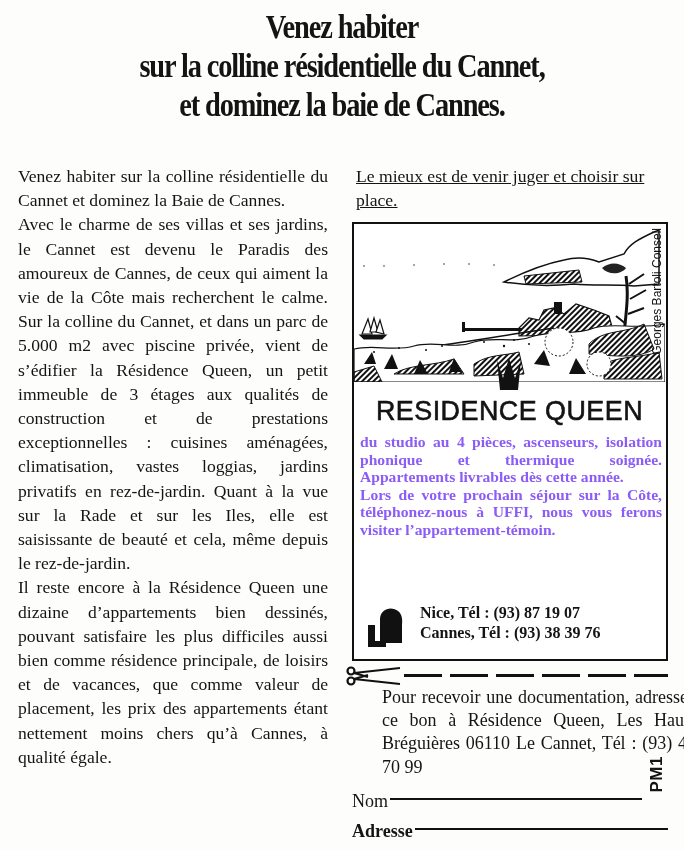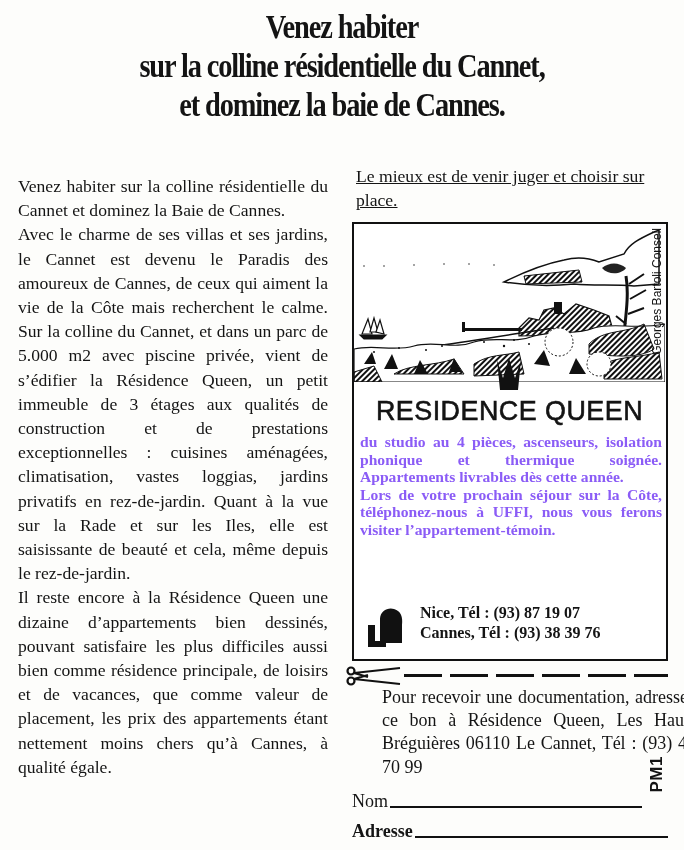--- a/index.html
+++ b/index.html
@@ -81,21 +81,21 @@
       background: repeating-linear-gradient(90deg, #111 0 38px, transparent 38px 46px);
     }
 
     .coupon {
       position: absolute; left: 354px; top: 686px; width: 314px;
       font-size: 18px; line-height: 23.2px; margin-left: 28px;
     }
     .coupon p { text-align: justify; text-align-last: left; }
     .field-row {
       position: absolute; left: 352px; width: 316px;
-      font-size: 18px; line-height: 22px; display: flex; align-items: flex-end;
+      font-size: 18px; line-height: 22px; display: flex; align-items: center;
     }
     .field-row .lbl { white-space: nowrap; }
     .field-row .line { flex: 1; border-bottom: 2px solid #111; margin-left: 2px; margin-bottom: 4px; height: 1px; }
     .row-nom { top: 790px; width: 290px; }
     .row-adresse { top: 820px; font-weight: bold; }
     .code {
       position: absolute; left: 648px; top: 756px;
       writing-mode: vertical-rl; transform: rotate(180deg);
       font-family: "Liberation Sans", sans-serif; font-weight: bold; font-size: 17px; line-height: 18px;
       letter-spacing: 0.5px;
@@ -104,21 +104,21 @@
 </head>
 <body>
 
 <h1 class="headline">
   <span>Venez habiter</span>
   <span>sur la colline résidentielle du Cannet,</span>
   <span>et dominez la baie de Cannes.</span>
 </h1>
 
 <div class="col-left">
-  <p lang="fr" style="hyphens:auto;margin-top:10px;">Venez habiter sur la colline résidentielle du Cannet et dominez la Baie de Cannes.</p>
+  <p lang="fr" style="hyphens:auto;">Venez habiter sur la colline résidentielle du Cannet et dominez la Baie de Cannes.</p>
   <p lang="fr" style="hyphens:auto;">Avec le charme de ses villas et ses jardins, le Cannet est devenu le Paradis des amoureux de Cannes, de ceux qui aiment la vie de la Côte mais recherchent le calme. Sur la colline du Cannet, et dans un parc de 5.000 m2 avec piscine privée, vient de s’édifier la Résidence Queen, un petit immeuble de 3 étages aux qualités de construction et de prestations exceptionnelles : cuisines aménagées, climatisation, vastes loggias, jardins privatifs en rez-de-jardin. Quant à la vue sur la Rade et sur les Iles, elle est saisissante de beauté et cela, même depuis le rez-de-jardin.</p>
   <p lang="fr" style="hyphens:auto;">Il reste encore à la Résidence Queen une dizaine d’appartements bien dessinés, pouvant satisfaire les plus difficiles aussi bien comme résidence principale, de loisirs et de vacances, que comme valeur de placement, les prix des appartements étant nettement moins chers qu’à Cannes, à qualité égale.</p>
 </div>
 
 <p class="intro-right" lang="fr" style="hyphens:auto;">Le mieux est de venir juger et choisir sur place.</p>
 
 <div class="ad-box">
   <div class="illustration" aria-label="Line drawing of the Bay of Cannes seen from the hills, with sailboat, jetty, palm trees and pine tree">
     <svg width="311" height="158" viewBox="0 0 311 158">
 

